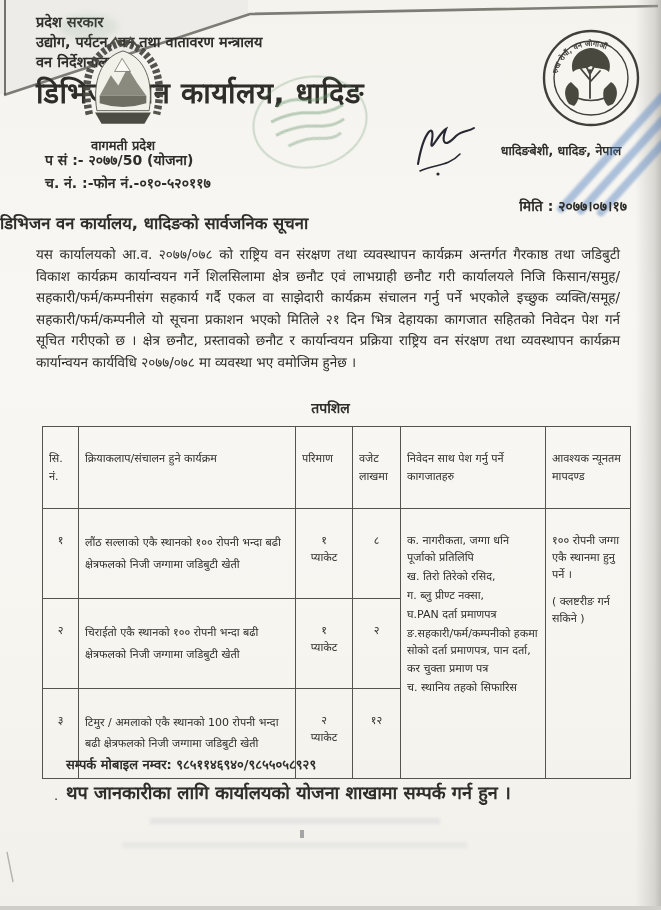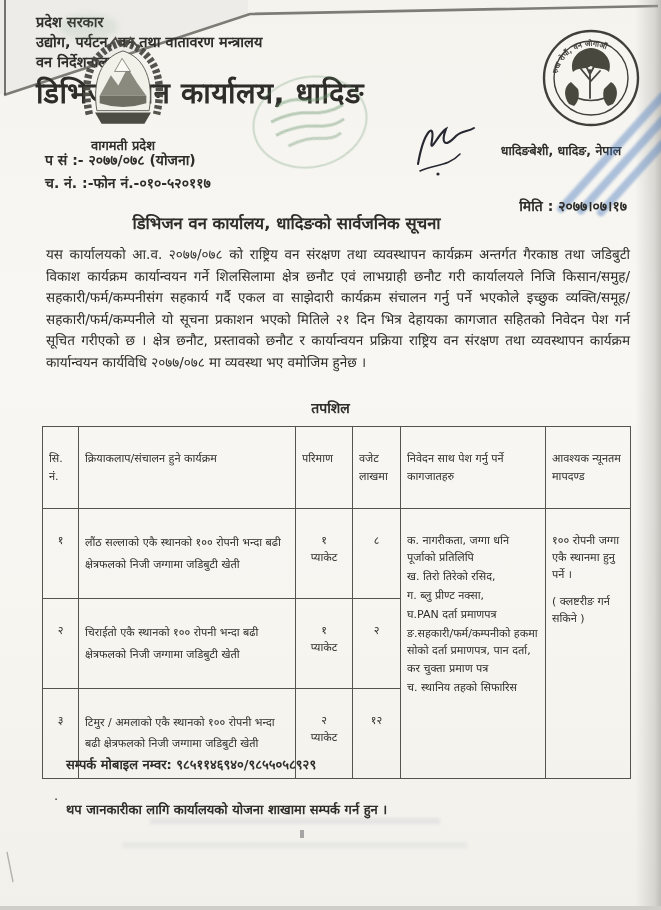--- a/index.html
+++ b/index.html
@@ -16,37 +16,37 @@
   .hdr .big{font-size:29px;font-weight:700;letter-spacing:.5px;}
   .emblem-left{left:76px;top:36px;width:94px;height:98px;}
   .emblem-cap{left:62px;top:136px;width:122px;text-align:center;font-size:13px;font-weight:600;}
   .logo-right{left:541px;top:28px;width:100px;height:100px;}
   .logo-cap{left:486px;top:142px;width:150px;text-align:center;font-size:12.5px;font-weight:600;}
   
   .ref1{left:45px;top:150px;font-size:14px;font-weight:600;}
   .ref2{left:45px;top:173px;font-size:14px;font-weight:600;}
   .date{right:34px;top:196px;font-size:14px;font-weight:600;}
   
-  .title{left:0;top:211px;width:573px;text-align:center;font-size:16.5px;font-weight:700;}
-  .bodytxt{left:46px;top:244px;width:584px;font-size:13.5px;line-height:21.5px;text-align:justify;font-weight:500;}
+  .title{left:0;top:211px;width:573px;font-size:16.5px;font-weight:700;}
+  .bodytxt{left:36px;top:244px;width:584px;font-size:13.5px;line-height:21.5px;text-align:justify;font-weight:500;}
   .tapasil{left:0;top:398px;width:661px;text-align:center;font-size:14px;font-weight:600;}
   
   .tblwrap{left:42px;top:426px;width:588px;}
   table{border-collapse:collapse;width:588px;table-layout:fixed;}
   td,th{border:1px solid #55544c;vertical-align:top;padding:23px 6px;font-size:11px;
         font-weight:normal;text-align:left;line-height:1.55;word-wrap:break-word;}
   th{line-height:1.6;}
   td.c{text-align:center;}
   .activity{line-height:1.95;}
   .docline{margin-bottom:2px;}
   .crit2{margin-top:10px;}
   
   .f1{left:66px;top:722px;font-size:13.5px;font-weight:600;}
   .f2{left:66px;top:755px;font-size:13px;font-weight:600;}
-  .f3{left:66px;top:800px;font-size:13px;font-weight:600;}
+  .f3{left:66px;top:780px;font-size:18px;font-weight:600;}
   .fb{left:54px;top:792px;font-size:13px;}
   
   .stamp-green{left:252px;top:76px;width:112px;height:88px;border-radius:50%;
     border:2px solid rgba(96,142,100,.28);transform:rotate(-12deg);filter:blur(.7px);}
   .smudge{left:58px;top:14px;width:60px;height:26px;border-radius:50%;
     background:rgba(120,160,125,.14);filter:blur(3px);}
   .signature{left:408px;top:118px;width:80px;height:62px;}
   .stamp-blue{left:572px;top:158px;width:170px;height:96px;transform:rotate(-48deg);
     transform-origin:40px 48px;filter:blur(1.1px);}
   .bl{height:8px;border-radius:4px;background:rgba(72,118,188,.42);margin:8px 0;}
@@ -102,21 +102,21 @@
       </text>
       <path d="M49,70 L49,42 M49,52 L40,41 M49,54 L59,43 M49,46 L43,34 M49,46 L56,33" fill="none" stroke="#44433c" stroke-width="1.8" stroke-linecap="round"></path>
       <path d="M32,44 C28,32 37,21 50,20 C63,21 72,32 68,44 C63,39 57,42 50,38 C43,42 37,39 32,44 Z" fill="#49483f"></path>
       <path d="M36,70 Q50,75 64,70" fill="none" stroke="#44433c" stroke-width="1.4"></path>
       <path d="M28,76 C22,68 23,58 30,54 L37,61 C39,68 37,74 33,78 Z" fill="#49483f"></path>
       <path d="M72,76 C78,68 77,58 70,54 L63,61 C61,68 63,74 67,78 Z" fill="#49483f"></path>
     </svg>
   </div>
   <div class="abs logo-cap">धादिङबेशी, धादिङ, नेपाल</div>
 
-  <div class="abs ref1">प सं :- २०७७/०७८ (योजना)</div>
+  <div class="abs ref1">प सं :- २०७७/50 (योजना)</div>
   <div class="abs ref2">च. नं. :-फोन नं.-०१०-५२०११७</div>
 
   <div class="abs smudge"></div>
   <div class="abs stamp-green">
     <svg width="108" height="84" viewBox="0 0 108 84">
       <path d="M26,22 Q40,16 54,21 T82,21" fill="none" stroke="rgba(96,142,100,.42)" stroke-width="3"></path>
       <path d="M18,36 Q40,30 58,35 T92,34" fill="none" stroke="rgba(96,142,100,.40)" stroke-width="3"></path>
       <path d="M20,50 Q42,44 60,49 T90,48" fill="none" stroke="rgba(96,142,100,.38)" stroke-width="3"></path>
       <path d="M30,63 Q48,58 62,62 T84,61" fill="none" stroke="rgba(96,142,100,.34)" stroke-width="3"></path>
     </svg>
@@ -184,21 +184,21 @@
         <td class="c">२</td>
         <td class="activity">चिराईतो एकै स्थानको १०० रोपनी भन्दा बढी क्षेत्रफलको निजी जग्गामा जडिबुटी खेती</td>
         <td class="c">
           <div>१</div>
           <div>प्याकेट</div>
         </td>
         <td class="c">२</td>
       </tr>
       <tr style="height:80px;">
         <td class="c">३</td>
-        <td class="activity">टिमुर / अमलाको एकै स्थानको १०० रोपनी भन्दा बढी क्षेत्रफलको निजी जग्गामा जडिबुटी खेती</td>
+        <td class="activity">टिमुर / अमलाको एकै स्थानको 100 रोपनी भन्दा बढी क्षेत्रफलको निजी जग्गामा जडिबुटी खेती</td>
         <td class="c">
           <div>२</div>
           <div>प्याकेट</div>
         </td>
         <td class="c">१२</td>
       </tr>
     </tbody>
       </table>
   </div>
 

